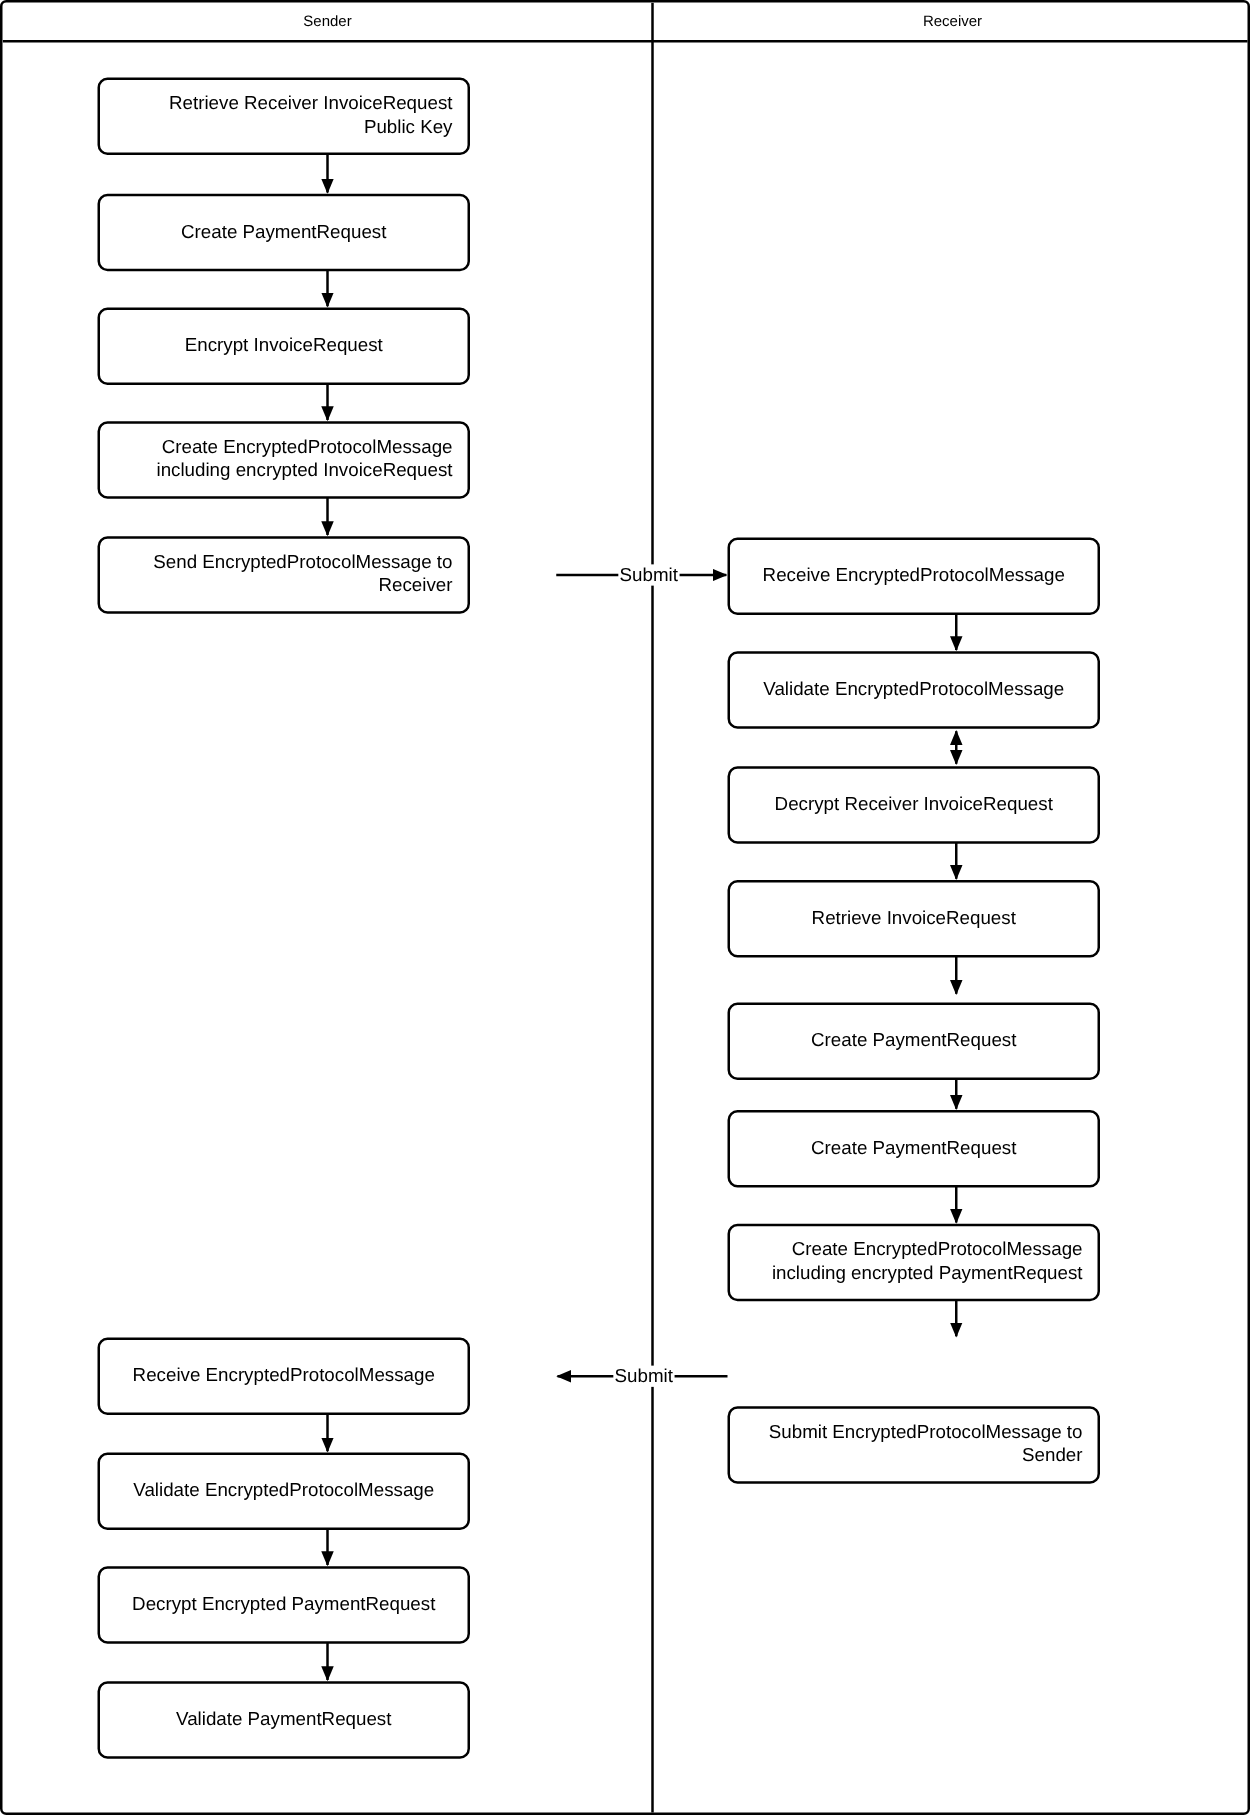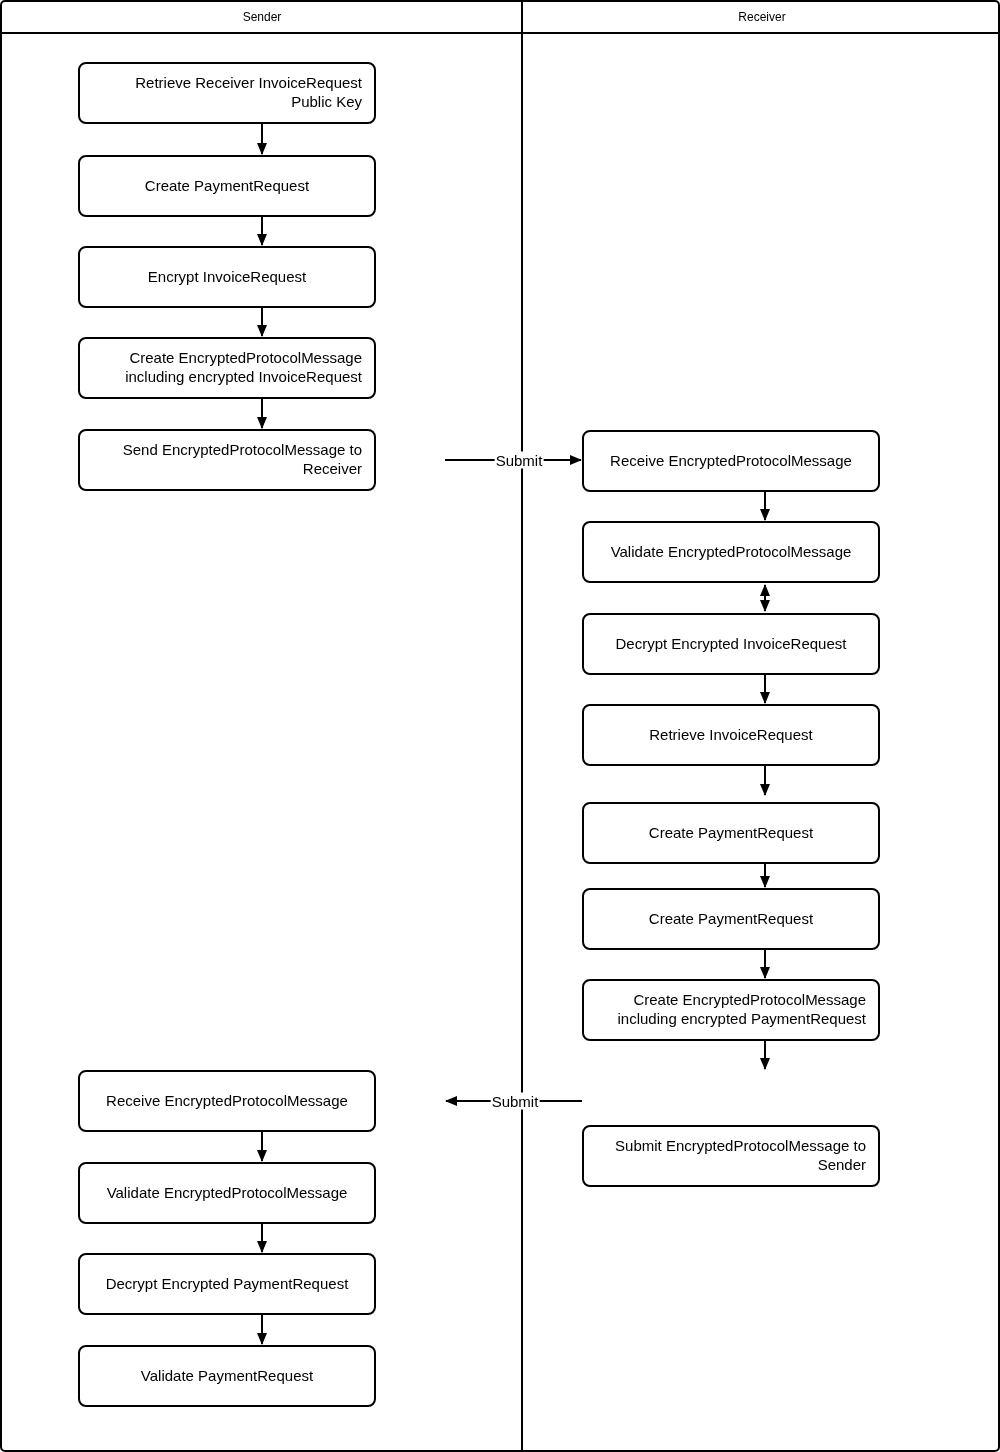--- a/index.html
+++ b/index.html
@@ -112,21 +112,21 @@
     <div class="node" style="top:427px">Send EncryptedProtocolMessage to Receiver</div>
     <div class="node" style="top:1068px">Receive EncryptedProtocolMessage</div>
     <div class="node" style="top:1160px">Validate EncryptedProtocolMessage</div>
     <div class="node" style="top:1251px">Decrypt Encrypted PaymentRequest</div>
     <div class="node" style="top:1343px">Validate PaymentRequest</div>
   </div>
 
   <div class="lane-receiver">
     <div class="node" style="top:428px">Receive EncryptedProtocolMessage</div>
     <div class="node" style="top:519px">Validate EncryptedProtocolMessage</div>
-    <div class="node" style="top:611px">Decrypt Encrypted InvoiceRequest</div>
+    <div class="node" style="top:611px">Decrypt Receiver InvoiceRequest</div>
     <div class="node" style="top:702px">Retrieve InvoiceRequest</div>
     <div class="node" style="top:800px">Create PaymentRequest</div>
     <div class="node" style="top:886px">Create PaymentRequest</div>
     <div class="node" style="top:977px">Create EncryptedProtocolMessage including encrypted PaymentRequest</div>
     <div class="node" style="top:1123px">Submit EncryptedProtocolMessage to Sender</div>
   </div>
 
   <div class="connector-label" style="left:517px; top:458px">Submit</div>
   <div class="connector-label" style="left:513px; top:1099px">Submit</div>
 

